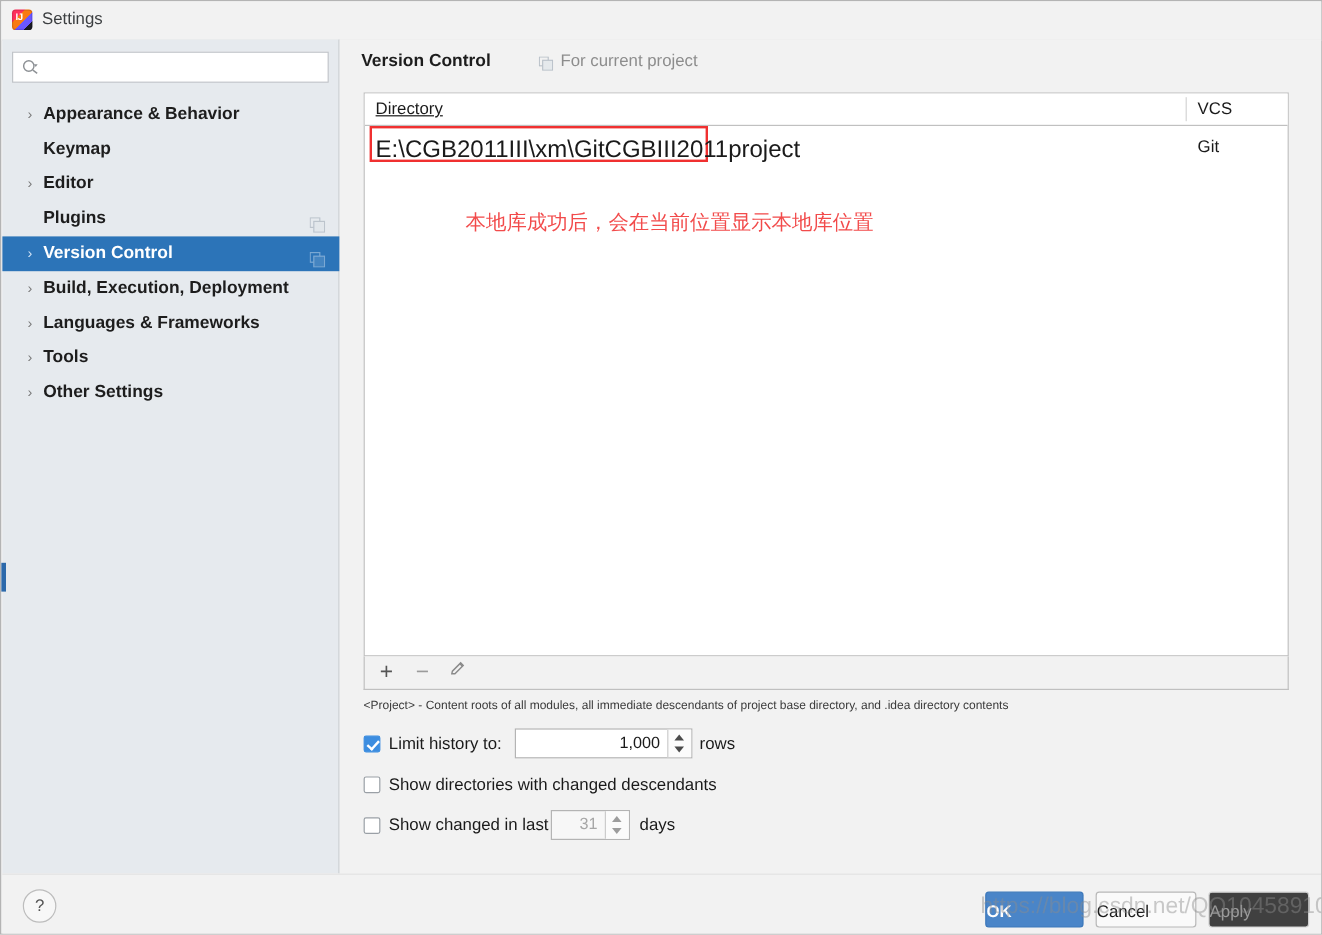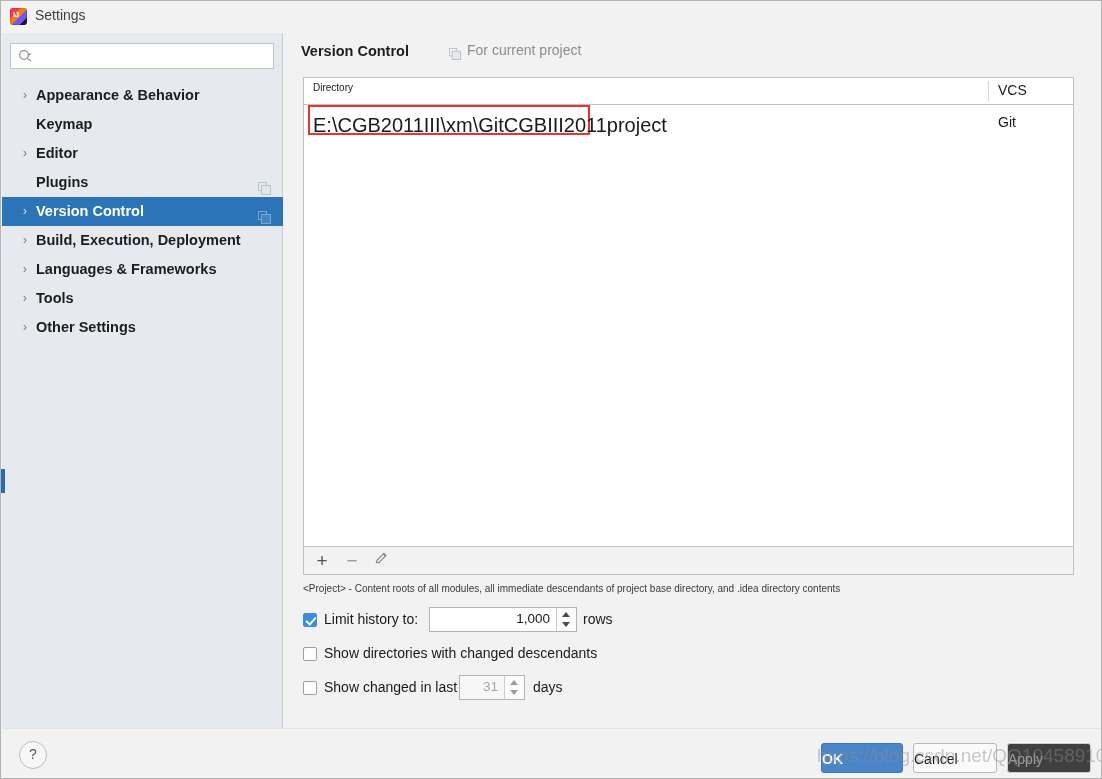--- a/index.html
+++ b/index.html
@@ -195,22 +195,23 @@
     left: 0; top: 0;
     width: 100%;
     height: 27px;
     background: #ffffff;
     border-bottom: 1px solid #c0c0c0;
     box-sizing: border-box;
   }
   .th-directory {
     position: absolute;
     left: 9px; top: 4px;
-    font-size: 10px;
-    color: #1a1a1a;
+    font-size: 14px;
+    color: #1a1a1a;
+    text-decoration: underline;
   }
   .th-sep {
     position: absolute;
     left: 684px; top: 3px;
     width: 1px; height: 20px;
     background: #d4d4d4;
   }
   .th-vcs {
     position: absolute;
     left: 694px; top: 4px;
@@ -517,20 +518,21 @@
       <div class="thead">
         <div class="th-directory">Directory</div>
         <div class="th-sep"></div>
         <div class="th-vcs">VCS</div>
       </div>
 
       <div class="redbox"></div>
       <div class="row-dir">E:\CGB2011III\xm\GitCGBIII2011project</div>
       <div class="row-vcs">Git</div>
 
+      <div class="annotation">本地库成功后，会在当前位置显示本地库位置</div>
     </div>
 
     <div class="tbar">
       <div class="tbar-btn tbar-add">+</div>
       <div class="tbar-btn tbar-remove">−</div>
       <div class="tbar-btn tbar-edit">
         <svg width="15" height="15" viewBox="0 0 15 15" aria-hidden="true">
           <path d="M2.5 11.5 L3 9.3 L9.9 2.4 L12 4.5 L5.1 11.4 Z" fill="none" stroke="#8a8a8a" stroke-width="1.2"></path>
           <path d="M9.3 3.1 L11.3 5.1" stroke="#8a8a8a" stroke-width="1.2"></path>
         </svg>

